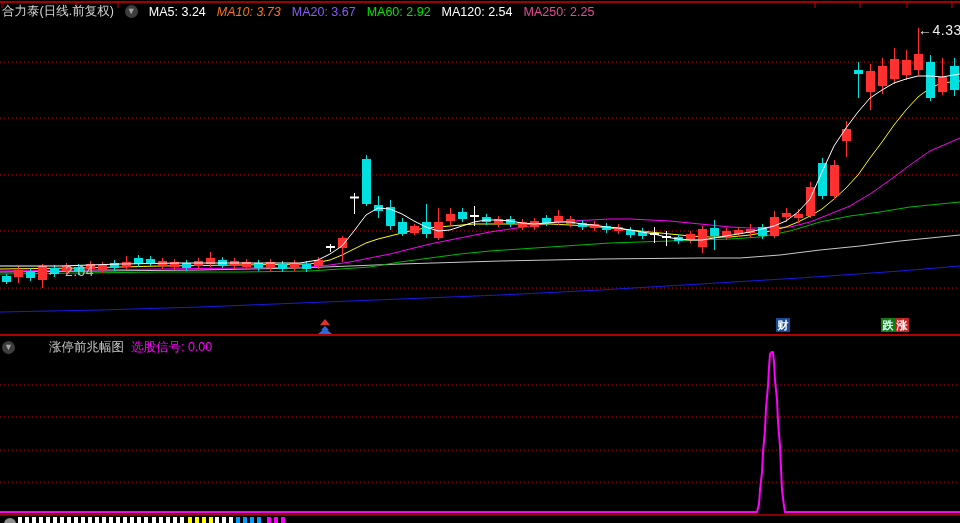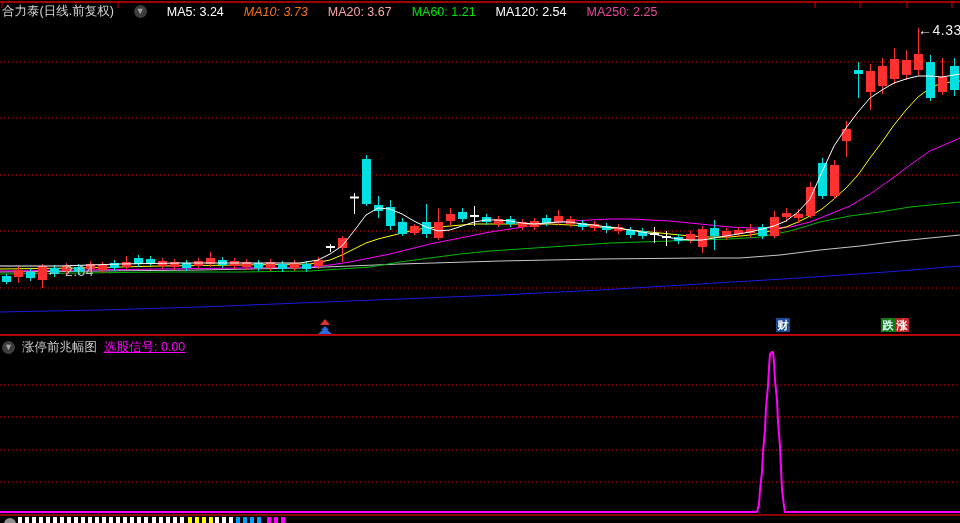--- a/index.html
+++ b/index.html
@@ -3,50 +3,50 @@
 <meta charset="utf-8">
 <style>
   html,body{margin:0;padding:0;}
   body{
     width:960px;height:523px;background:#000;overflow:hidden;position:relative;
     font-family:"Liberation Sans","DejaVu Sans",sans-serif;
   }
   #chart-svg{position:absolute;left:0;top:0;z-index:1;}
   .hdr{
     position:absolute;top:3px;left:2px;z-index:5;display:flex;align-items:center;
-    gap:20px;font-size:12.5px;white-space:nowrap;
+    gap:11px;font-size:12.5px;white-space:nowrap;
   }
   .title{color:#d6d6d6;}
   .circle-icon{
     width:13px;height:13px;border-radius:50%;background:#3d3d3d;color:#a5a5a5;
     font-size:9px;line-height:12px;text-align:center;display:inline-block;cursor:pointer;
   }
   .ma-0{color:#ffffff;}
   .ma-1{color:#f97316;font-style:italic;}
-  .ma-2{color:#fca5a5;}
+  .ma-2{color:#8b5cf6;}
   .ma-3{color:#00e600;}
   .ma-4{color:#ffffff;}
   .ma-5{color:#ec4899;}
   .price-label{position:absolute;z-index:5;font-size:14px;letter-spacing:0.5px;}
   #low-label{left:46px;top:263px;color:#bdbdbd;}
   #high-label{left:918px;top:22px;color:#eeeeee;}
   .badge{
     position:absolute;top:318px;z-index:5;width:14px;height:14px;text-align:center;
     font-size:11px;line-height:14px;color:#fff;font-weight:bold;cursor:pointer;
   }
   #badge-cai{left:776px;background:#174b96;}
   #badge-die{left:881px;background:#157a15;color:#dff;}
   #badge-zhang{left:895px;background:#c02424;}
   #pyramid-icon{position:absolute;left:316px;top:318px;z-index:5;cursor:pointer;}
   .p2hdr{
     position:absolute;top:339px;left:2px;z-index:5;display:flex;align-items:center;
     gap:7px;font-size:12.5px;white-space:nowrap;
   }
-  .p2-title{color:#c9c9c9;}
-  .p2-signal{color:#ff00ff;text-decoration:underline;}
+  .p2-title{color:#c9c9c9;margin-left:27px;}
+  .p2-signal{color:#ff00ff;}
 </style>
 </head>
 <body>
 
 <svg id="chart-svg" width="960" height="523">
     <line x1="0" y1="2" x2="960" y2="2" stroke="#d40000" stroke-width="1.5"></line>
     <line x1="2" y1="2" x2="2" y2="8" stroke="#d40000"></line>
     <line x1="76" y1="2" x2="76" y2="8" stroke="#d40000"></line>
     <line x1="118" y1="2" x2="118" y2="8" stroke="#d40000"></line>
     <line x1="815" y1="2" x2="815" y2="8" stroke="#d40000"></line>
@@ -271,21 +271,21 @@
     <rect x="281" y="517" width="4" height="6" fill="#ff00ff"></rect>
     <circle cx="10" cy="524" r="6" fill="#909090"></circle>
   </svg>
 
 <div class="hdr">
   <span class="title">合力泰(日线.前复权)</span>
   <span class="circle-icon">▼</span>
   <span class="ma-0">MA5: 3.24</span>
   <span class="ma-1">MA10: 3.73</span>
   <span class="ma-2">MA20: 3.67</span>
-  <span class="ma-3">MA60: 1.21</span>
+  <span class="ma-3">MA60: 2.92</span>
   <span class="ma-4">MA120: 2.54</span>
   <span class="ma-5">MA250: 2.25</span>
 </div>
 
 <div id="low-label" class="price-label">← 2.04</div>
 <div id="high-label" class="price-label">←4.33</div>
 
 <svg id="pyramid-icon" width="18" height="17">
   <polygon points="9,1 4,7 14,7" fill="#e03030"></polygon>
   <polygon points="9,8 5,12 13,12" fill="#2a6adf"></polygon>

